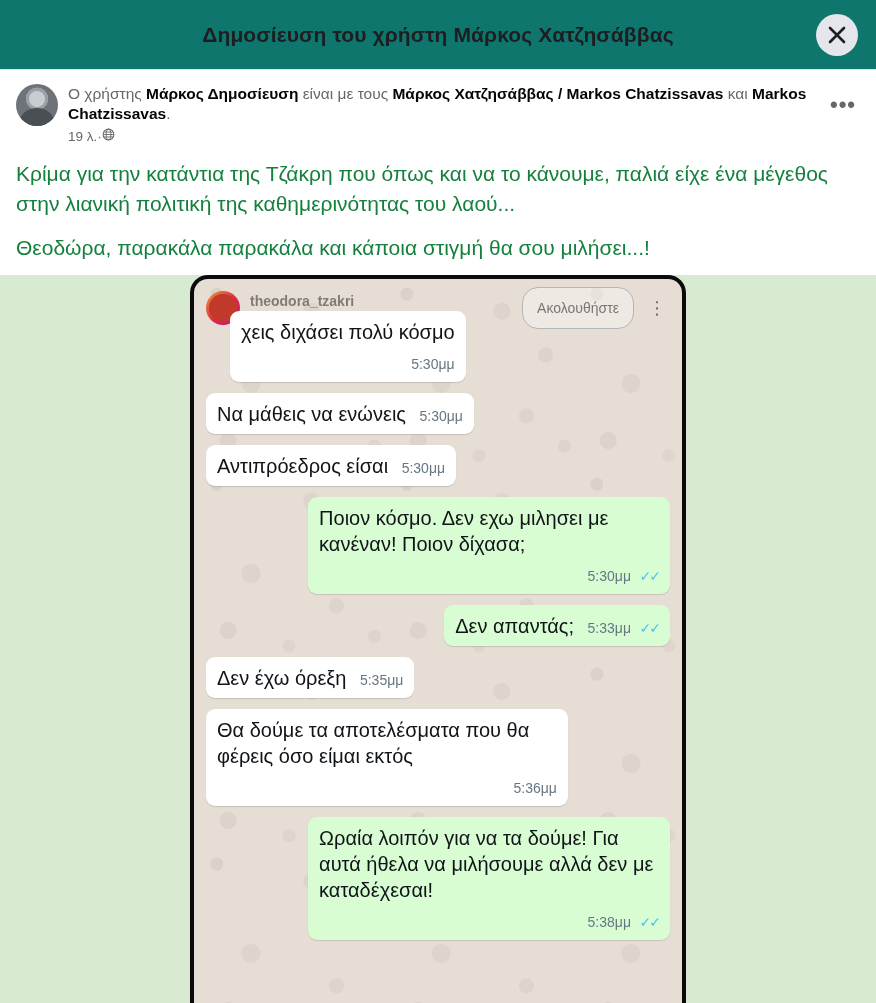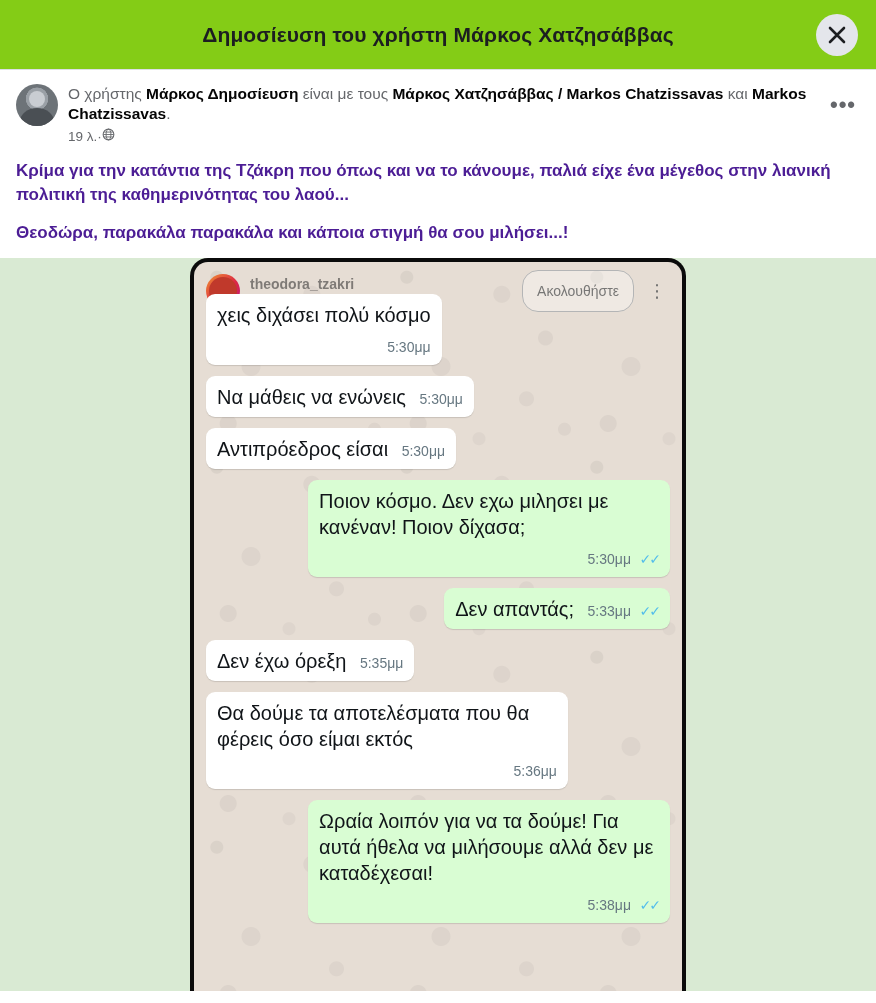--- a/index.html
+++ b/index.html
@@ -10,21 +10,21 @@
     overflow: hidden;
   }
 
   
   .dialog-header {
     position: relative;
     height: 70px;
     display: flex;
     align-items: center;
     justify-content: center;
-    background: #84cc16;
+    background: #0f766e;
     border-bottom: 1px solid #dcdfe4;
   }
   .dialog-title {
     font-size: 21px;
     font-weight: bold;
     color: #1c1e21;
     letter-spacing: .1px;
   }
   .close-button {
     position: absolute;
@@ -111,24 +111,23 @@
     color: #65676b;
     font-size: 22px;
     font-weight: bold;
     letter-spacing: 1px;
     cursor: pointer;
     border-radius: 50%;
     line-height: 0;
   }
   .post-body {
     margin-top: 13px;
-    font-size: 17px;
+    font-size: 21px;
     line-height: 1.45;
-    color: #4c1d95;
-    font-weight: bold;
+    color: #15803d;
   }
   .post-body p + p { margin-top: 13px; }
 
   
   .media {
     margin-top: 12px;
     position: relative;
     width: 876px;
     height: 733px;
     background: #d9ead3;
@@ -263,21 +262,21 @@
   }
   .bubble.multiline .meta-line {
     display: block;
     text-align: right;
     margin-top: 4px;
   }
   .bubble.multiline .tstamp { margin-left: 0; }
 
   
   .row.first { margin-top: 0; }
-  .bubble.overlap { position: relative; z-index: 3; }
+  .bubble.overlap { position: relative; z-index: 3; margin-left: 24px; }
 </style>
 </head>
 <body>
 
 <div class="dialog-header">
   <div class="dialog-title">Δημοσίευση του χρήστη Μάρκος Χατζησάββας</div>
   <button class="close-button">
     <span>
       <svg width="20" height="20" viewBox="0 0 20 20" aria-hidden="true">
         <path d="M3 3 L17 17 M17 3 L3 17" stroke="#1c1e21" stroke-width="2.6" stroke-linecap="round"></path>

